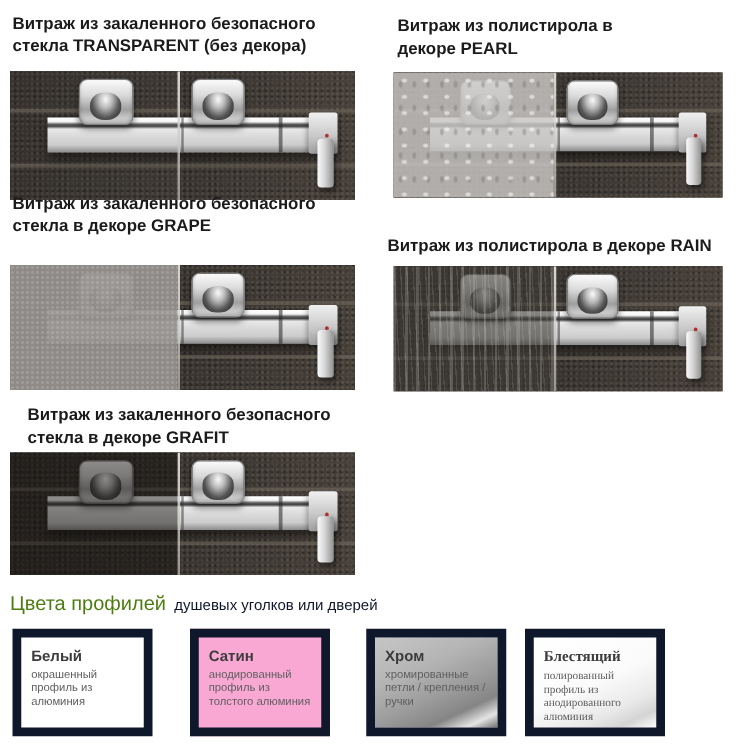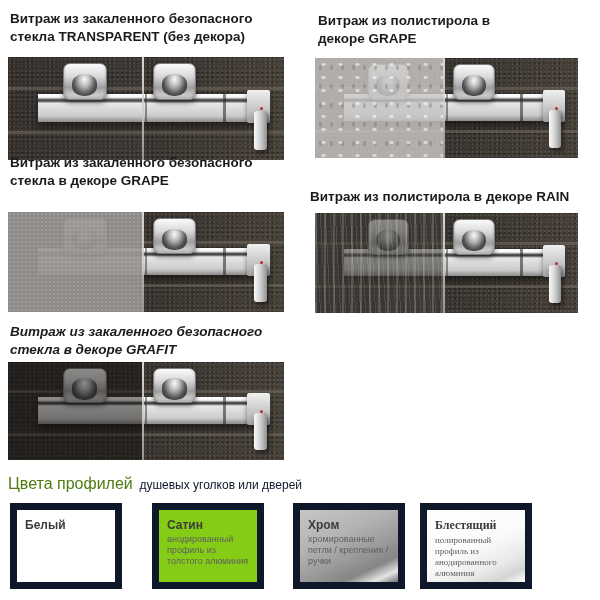--- a/index.html
+++ b/index.html
@@ -9,21 +9,21 @@
   }
   
   .glass-title{
     position:absolute;margin:0;font-size:13.5px;font-weight:bold;
     line-height:18px;color:#1b1b1b;
   }
   .t-transparent{left:10px;top:10px;width:272px;}
   .t-pearl{left:318px;top:12px;width:220px;}
   .t-grape{left:10px;top:154px;width:272px;}
   .t-rain{left:310px;top:188px;width:292px;white-space:nowrap;}
-  .t-grafit{left:10px;top:323px;width:272px;font-style:italic;}
+  .t-grafit{left:22px;top:323px;width:272px;}
 
   
   .photo{
     position:absolute;overflow:hidden;
     background-color:#38332f;
     background-image:
       radial-gradient(rgba(255,255,255,0.08) 1px, transparent 1.4px),
       radial-gradient(rgba(0,0,0,0.28) 1px, transparent 1.4px),
       linear-gradient(90deg,#322d29 0%,#3a3530 48%,#3a3530 52%,#48413a 100%);
     background-size:4px 4px,5px 5px,100% 100%;
@@ -104,21 +104,21 @@
 
   .profile-card{
     position:absolute;top:503px;width:112px;height:86px;
     border:7px solid #0f172a;box-sizing:border-box;
   }
   .card-1{left:10px;}
   .card-2{left:152px;}
   .card-3{left:293px;}
   .card-4{left:420px;font-family:Liberation Serif, serif;}
   .sw-white{background:#ffffff;}
-  .sw-satin{background:#84cc16;}
+  .sw-satin{background:#f9a8d4;}
   .sw-chrome{background:linear-gradient(155deg,#c6c6c6 0%,#b4b4b4 35%,#9b9b9b 60%,#858585 78%,#e4e4e4 90%,#6f6f6f 100%);}
   .sw-gloss{background:linear-gradient(155deg,#ffffff 0%,#fbfbfb 50%,#e9e9e9 75%,#d4d4d4 88%,#fdfdfd 100%);}
   .card-title{margin:8px 8px 2px 8px;font-size:12px;font-weight:bold;color:#3c3c3c;}
   .card-desc{margin:0 7px 0 8px;font-size:9px;line-height:11px;color:#5f5f5f;}
 </style>
 </head>
 <body>
 
 <div class="page">
 
@@ -132,21 +132,21 @@
     </div>
     <div class="bracket bracket-left"></div>
     <div class="bracket bracket-right"></div>
     <div class="handle-cap"></div>
     <div class="handle"></div>
     <div class="bar-dot"></div>
     <div class="glass-edge"></div>
     <div class="decor-overlay decor-transparent"></div>
   </div>
 
-  <h3 class="glass-title t-pearl">Витраж из полистирола в декоре GRAPE</h3>
+  <h3 class="glass-title t-pearl">Витраж из полистирола в декоре PEARL</h3>
   <div class="photo p-pearl">
     <div class="grout grout-top"></div>
     <div class="grout grout-bottom"></div>
     <div class="bar">
       <div class="bar-seam"></div>
       <div class="bar-gap"></div>
     </div>
     <div class="bracket bracket-left"></div>
     <div class="bracket bracket-right"></div>
     <div class="handle-cap"></div>
@@ -204,20 +204,21 @@
     <div class="handle"></div>
     <div class="bar-dot"></div>
     <div class="glass-edge"></div>
     <div class="decor-overlay decor-grafit"></div>
   </div>
 
   <h2 class="profiles-heading"><span class="ph-main">Цвета профилей</span> <span class="ph-rest">душевых уголков или дверей</span></h2>
 
   <div class="profile-card card-1 sw-white">
     <div class="card-title">Белый</div>
+    <div class="card-desc">окрашенный профиль из алюминия</div>
   </div>
   <div class="profile-card card-2 sw-satin">
     <div class="card-title">Сатин</div>
     <div class="card-desc">анодированный профиль из толстого алюминия</div>
   </div>
   <div class="profile-card card-3 sw-chrome">
     <div class="card-title">Хром</div>
     <div class="card-desc">хромированные петли / крепления / ручки</div>
   </div>
   <div class="profile-card card-4 sw-gloss">

